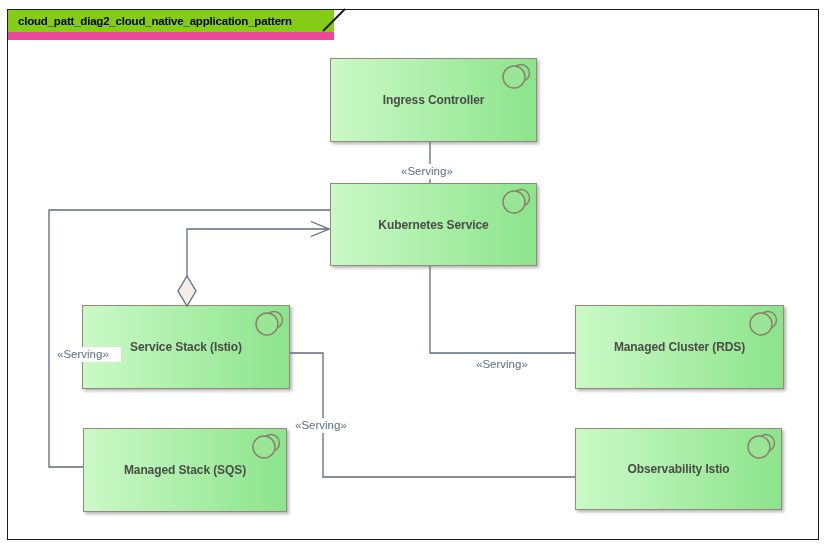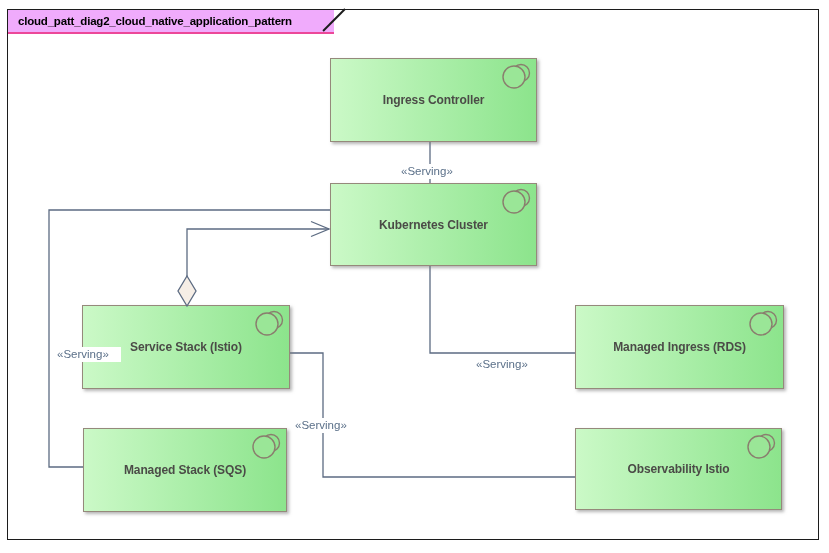--- a/index.html
+++ b/index.html
@@ -6,21 +6,21 @@
   body{
     width:829px;height:553px;position:relative;background:#ffffff;
     font-family:"Liberation Sans",sans-serif;overflow:hidden;
   }
   .frame{
     position:absolute;left:7px;top:9px;width:810px;height:529px;
     border:1.5px solid #1c1c1c;background:#ffffff;
   }
   .frame-tab{
     position:absolute;left:0;top:0;width:326px;height:22px;
-    background:#f0abfc;border-bottom:2px solid #ec4899;
+    background:#84cc16;border-bottom:8px solid #ec4899;
     display:flex;align-items:center;z-index:5;
   }
   .frame-tab::after{
     content:"";position:absolute;left:336px;top:-1px;width:2px;height:31px;
     background:#1c1c1c;transform-origin:top center;transform:rotate(45deg);
   }
   .frame-tab-label{
     padding-left:10px;font-size:11.5px;font-weight:700;color:#000000;
     letter-spacing:-0.2px;white-space:nowrap;
   }
@@ -69,21 +69,21 @@
     <circle cx="13" cy="14" r="11" fill="#9ae697" stroke="#8a7d6e" stroke-width="1.4"></circle>
   </svg>
   <div class="node-label">Ingress Controller</div>
 </div>
 
 <div class="node" style="left:330px;top:183px;width:205px;height:81px">
   <svg class="node-icon" viewBox="0 0 30 28">
     <circle cx="20" cy="10" r="8.5" fill="none" stroke="#8a7d6e" stroke-width="1.4"></circle>
     <circle cx="13" cy="14" r="11" fill="#9ae697" stroke="#8a7d6e" stroke-width="1.4"></circle>
   </svg>
-  <div class="node-label">Kubernetes Cluster</div>
+  <div class="node-label">Kubernetes Service</div>
 </div>
 
 <div class="node" style="left:82px;top:305px;width:206px;height:82px">
   <svg class="node-icon" viewBox="0 0 30 28">
     <circle cx="20" cy="10" r="8.5" fill="none" stroke="#8a7d6e" stroke-width="1.4"></circle>
     <circle cx="13" cy="14" r="11" fill="#9ae697" stroke="#8a7d6e" stroke-width="1.4"></circle>
   </svg>
   <div class="node-label">Service Stack (Istio)</div>
 </div>
 
@@ -93,21 +93,21 @@
     <circle cx="13" cy="14" r="11" fill="#9ae697" stroke="#8a7d6e" stroke-width="1.4"></circle>
   </svg>
   <div class="node-label">Managed Stack (SQS)</div>
 </div>
 
 <div class="node" style="left:575px;top:305px;width:207px;height:82px">
   <svg class="node-icon" viewBox="0 0 30 28">
     <circle cx="20" cy="10" r="8.5" fill="none" stroke="#8a7d6e" stroke-width="1.4"></circle>
     <circle cx="13" cy="14" r="11" fill="#9ae697" stroke="#8a7d6e" stroke-width="1.4"></circle>
   </svg>
-  <div class="node-label">Managed Ingress (RDS)</div>
+  <div class="node-label">Managed Cluster (RDS)</div>
 </div>
 
 <div class="node" style="left:575px;top:428px;width:205px;height:80px">
   <svg class="node-icon" viewBox="0 0 30 28">
     <circle cx="20" cy="10" r="8.5" fill="none" stroke="#8a7d6e" stroke-width="1.4"></circle>
     <circle cx="13" cy="14" r="11" fill="#9ae697" stroke="#8a7d6e" stroke-width="1.4"></circle>
   </svg>
   <div class="node-label">Observability Istio</div>
 </div>
 

